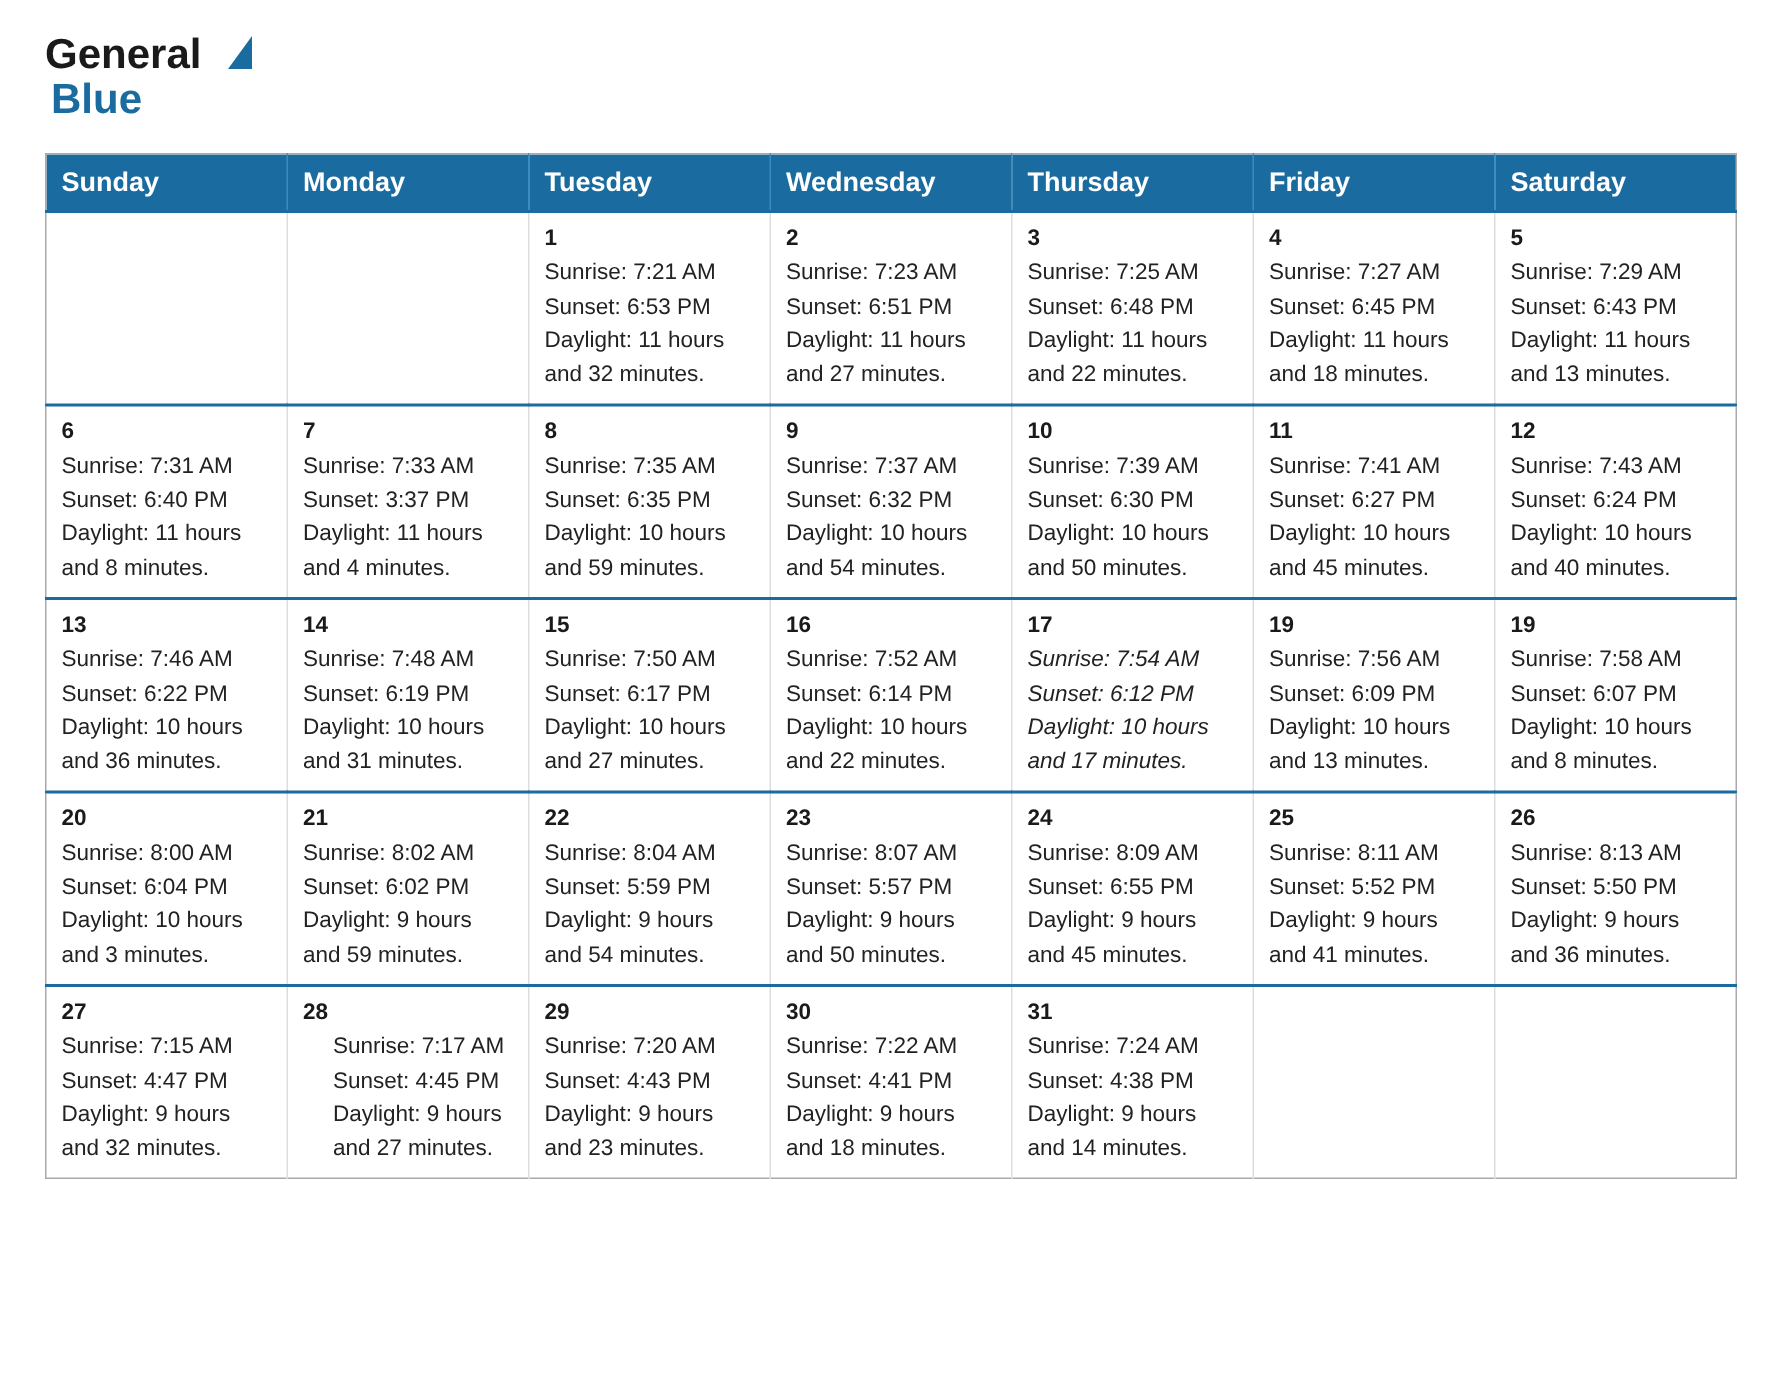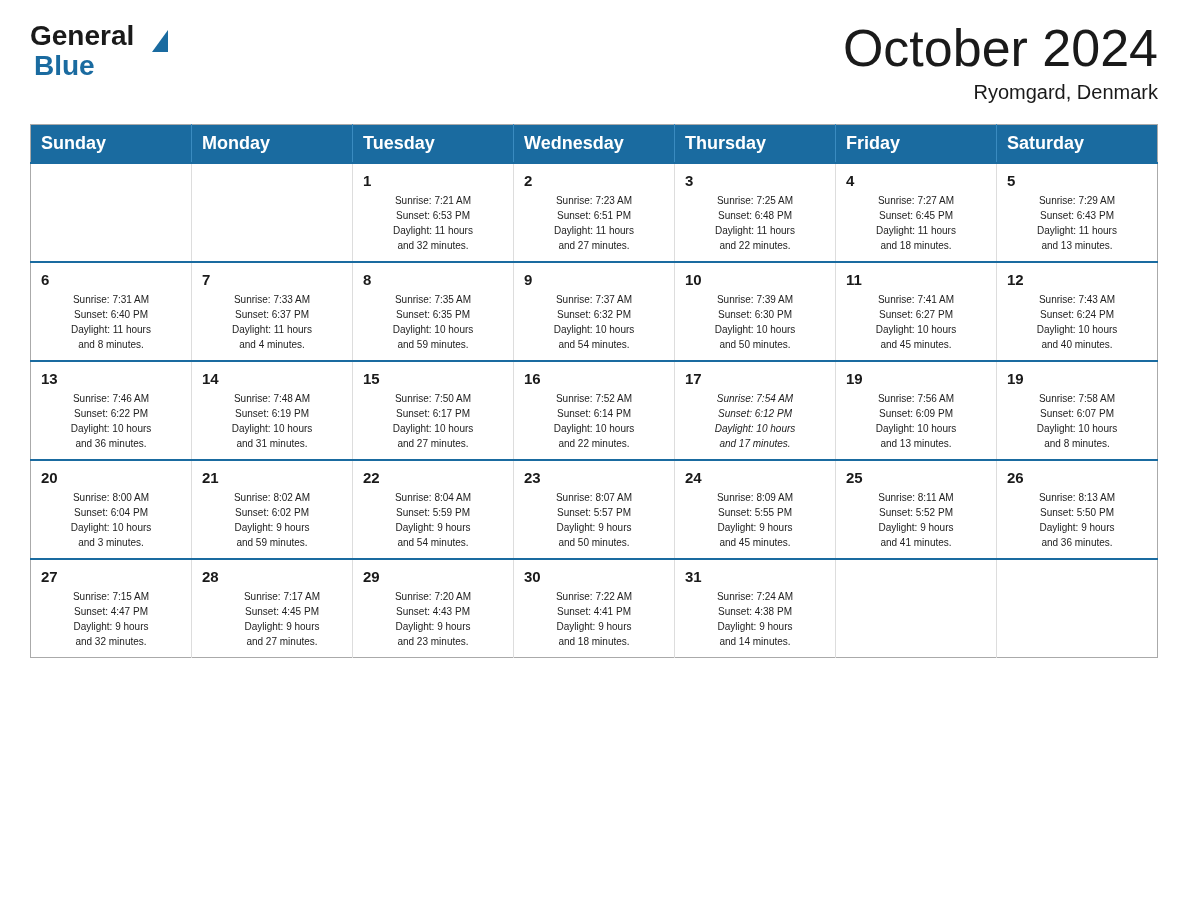--- a/index.html
+++ b/index.html
@@ -16,21 +16,21 @@
       align-items: flex-start;
       margin-bottom: 20px;
     }
     .logo {
       display: flex;
       flex-direction: column;
       align-items: flex-start;
     }
     .logo-top {
       display: flex;
-      align-items: flex-end;
+      align-items: flex-start;
       gap: 16px;
     }
     .logo-general {
       font-size: 28px;
       font-weight: bold;
       color: #1a1a1a;
       font-family: Arial, sans-serif;
     }
     .logo-arrow {
       width: 0;
@@ -97,43 +97,38 @@
       border-right: none;
     }
     .day-num {
       font-size: 15px;
       font-weight: bold;
       color: #1a1a1a;
       display: block;
       margin-bottom: 4px;
     }
     .day-info {
-      font-size: 10px;
+      font-size: 15px;
       color: #222;
       line-height: 1.5;
-      text-align: center;
     }
     .empty-cell {
       background: #fff;
     }
   </style>
 </head>
 <body>
 
 <div class="header">
   <div class="logo">
     <div class="logo-top">
       <span class="logo-general">General</span>
       <div class="logo-arrow"></div>
     </div>
     <span class="logo-blue">Blue</span>
-  </div>
-  <div class="title-area">
-    <div class="month-title">October 2024</div>
-    <div class="location">Ryomgard, Denmark</div>
   </div>
 </div>
 
 <table class="calendar">
   <thead>
     <tr>
     <th>Sunday</th>
         <th>Monday</th>
         <th>Tuesday</th>
         <th>Wednesday</th>
@@ -186,21 +181,21 @@
         <td>
           <span class="day-num">6</span>
           <div class="day-info" style="white-space: pre-line;">Sunrise: 7:31 AM
 Sunset: 6:40 PM
 Daylight: 11 hours
 and 8 minutes.</div>
         </td>
         <td>
           <span class="day-num">7</span>
           <div class="day-info" style="white-space: pre-line;">Sunrise: 7:33 AM
-Sunset: 6:37 PM
+Sunset: 3:37 PM
 Daylight: 11 hours
 and 4 minutes.</div>
         </td>
         <td>
           <span class="day-num">8</span>
           <div class="day-info" style="white-space: pre-line;">Sunrise: 7:35 AM
 Sunset: 6:35 PM
 Daylight: 10 hours
 and 59 minutes.</div>
         </td>
@@ -309,21 +304,21 @@
         <td>
           <span class="day-num">23</span>
           <div class="day-info" style="white-space: pre-line;">Sunrise: 8:07 AM
 Sunset: 5:57 PM
 Daylight: 9 hours
 and 50 minutes.</div>
         </td>
         <td>
           <span class="day-num">24</span>
           <div class="day-info" style="white-space: pre-line;">Sunrise: 8:09 AM
-Sunset: 5:55 PM
+Sunset: 6:55 PM
 Daylight: 9 hours
 and 45 minutes.</div>
         </td>
         <td>
           <span class="day-num">25</span>
           <div class="day-info" style="white-space: pre-line;">Sunrise: 8:11 AM
 Sunset: 5:52 PM
 Daylight: 9 hours
 and 41 minutes.</div>
         </td>

